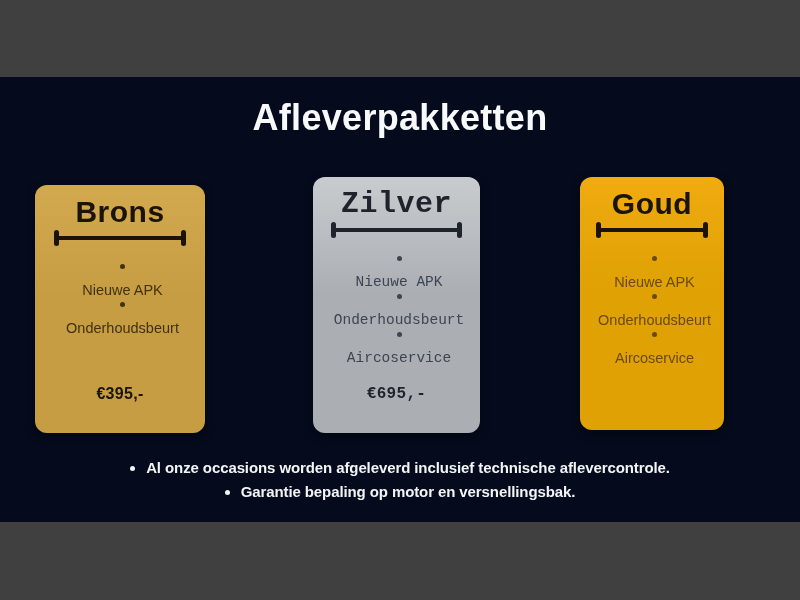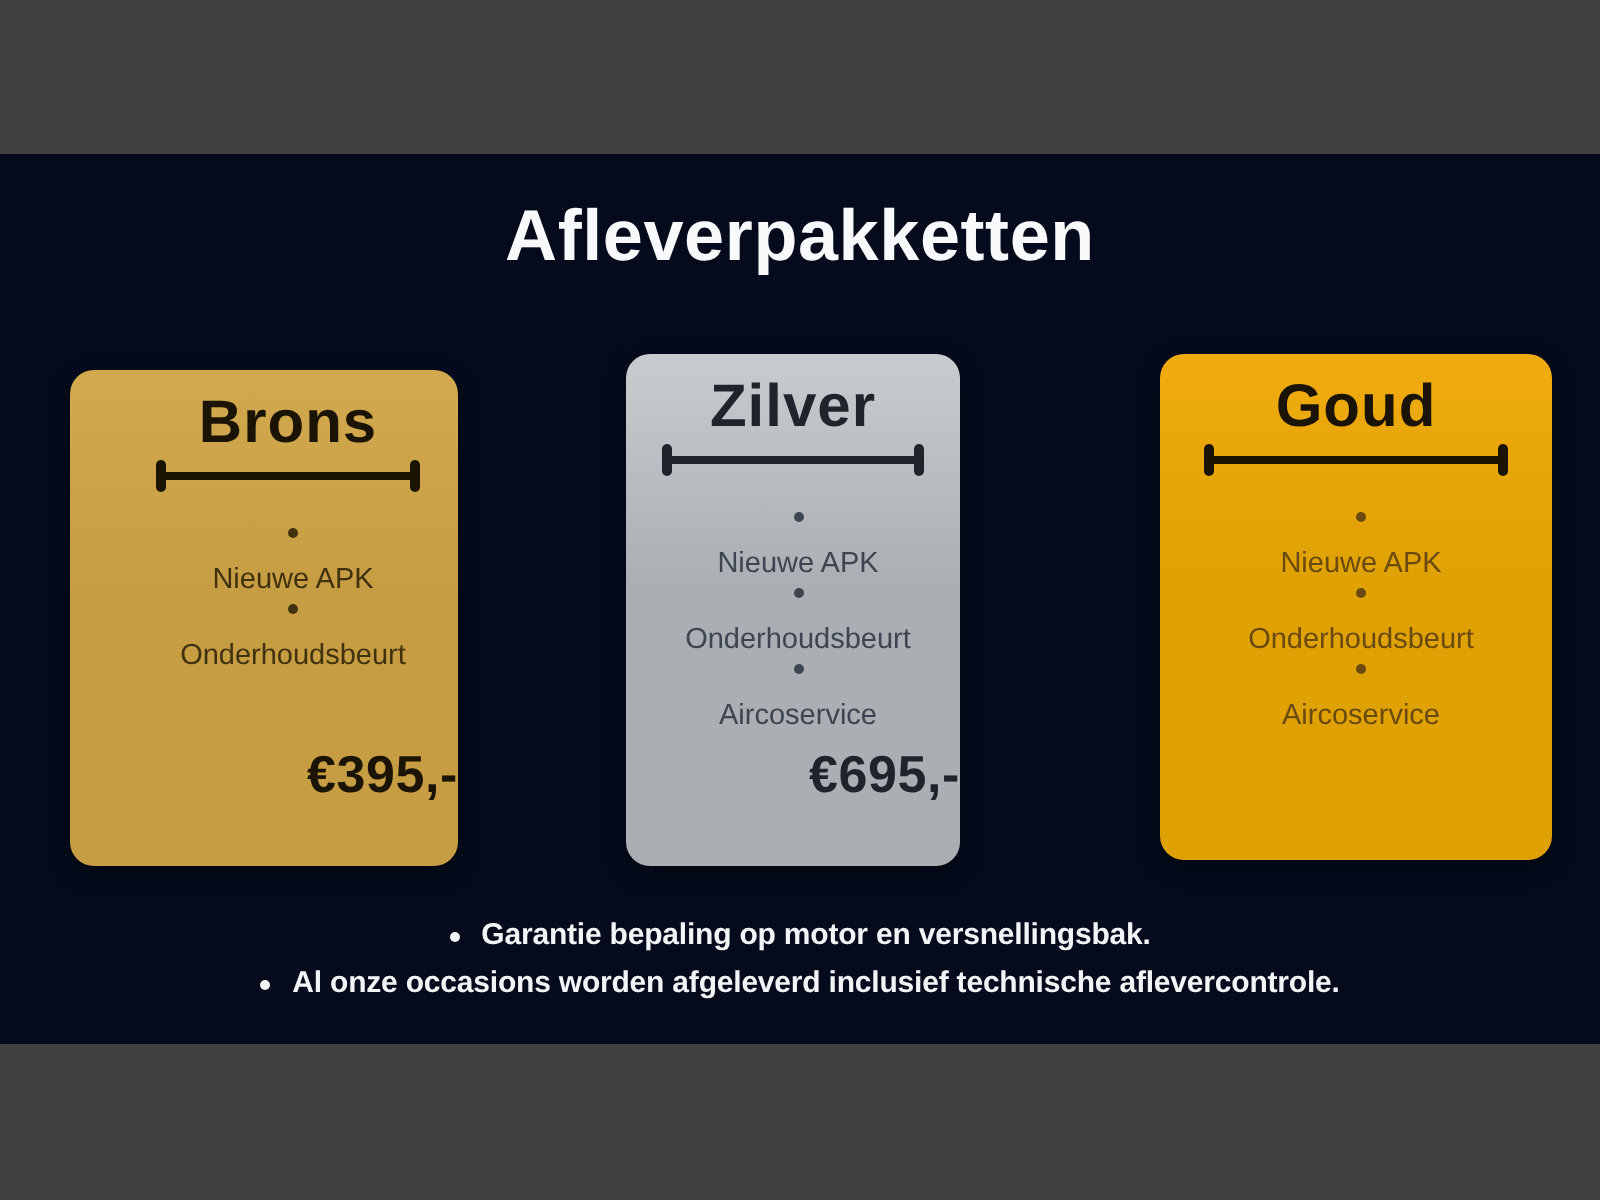--- a/index.html
+++ b/index.html
@@ -15,23 +15,23 @@
     position:absolute; left:0; top:20px; width:100%; margin:0;
     text-align:center; color:#f8f9fb; font-size:36px; font-weight:800;
     letter-spacing:0.3px;
   }
   .cards{position:absolute; left:0; top:0; width:100%; height:100%;}
   .card{
     position:absolute; border-radius:12px;
     background:linear-gradient(180deg, var(--top) 0%, var(--bg) 45%);
     box-shadow:0 4px 10px rgba(0,0,0,0.45);
   }
-  .cards .card:nth-child(1){ left:35px;  top:108px; width:170px; height:248px;padding-left:24px; }
-  .cards .card:nth-child(2){ left:313px; top:100px; width:167px; height:256px; }
-  .cards .card:nth-child(3){ left:580px; top:100px; width:196px; height:253px; }
+  .cards .card:nth-child(1){ left:35px;  top:108px; width:170px; height:248px; }
+  .cards .card:nth-child(2){ left:313px; top:100px; width:167px; height:256px;font-family:Liberation Mono, monospace; }
+  .cards .card:nth-child(3){ left:580px; top:100px; width:144px; height:253px; }
   .card-title{
     margin-top:10px; text-align:center; font-size:30px; font-weight:800;
     color:var(--ink); letter-spacing:0.5px;
   }
   .rule{ position:relative; height:16px; width:78%; margin:1px auto 0; }
   .rule .bar{
     position:absolute; left:2px; right:2px; top:6px; height:4px;
     background:var(--ink); border-radius:2px;
   }
   .rule .cap{
@@ -41,22 +41,22 @@
   .rule .cap.left{left:0;} .rule .cap.right{right:0;}
   .features{ list-style:none; margin:18px 0 0 0; padding:0 8px 0 13px; }
   .features li{
     display:flex; align-items:center; gap:10px;
     font-size:14.5px; line-height:23px; color:var(--txt);flex-direction:column;
   }
   .features .dot{
     width:5px; height:5px; border-radius:50%; background:var(--txt); flex:none;
   }
   .price{
-    position:absolute; left:0; right:0; bottom:30px; text-align:right;
-    font-size:26px; font-weight:800; color:var(--ink); letter-spacing:0.3px;
+    position:absolute; left:0; right:0; bottom:30px; text-align:center;
+    font-size:16px; font-weight:800; color:var(--ink); letter-spacing:0.3px;
   }
   .notes{
     position:absolute; left:0; top:380px; width:100%;
     display:flex; flex-direction:column; align-items:center; gap:2px;
   }
   .note{
     display:flex; align-items:center; gap:11px;
     color:#f2f4f6; font-size:15px; font-weight:700; line-height:22px;
     letter-spacing:-0.1px;
   }
@@ -134,21 +134,21 @@
             <li>
               <span class="dot"></span>
               <span>Aircoservice</span>
             </li>
           </ul>
   </div>
 </div>
     <div class="notes">
         <div class="note">
           <span class="dot"></span>
-          <span>Garantie bepaling op motor en versnellingsbak.</span>
+          <span>Al onze occasions worden afgeleverd inclusief technische aflevercontrole.</span>
         </div>
         <div class="note">
           <span class="dot"></span>
-          <span>Al onze occasions worden afgeleverd inclusief technische aflevercontrole.</span>
+          <span>Garantie bepaling op motor en versnellingsbak.</span>
         </div>
       </div>
   </div>
 </div>
 
 </body></html>

